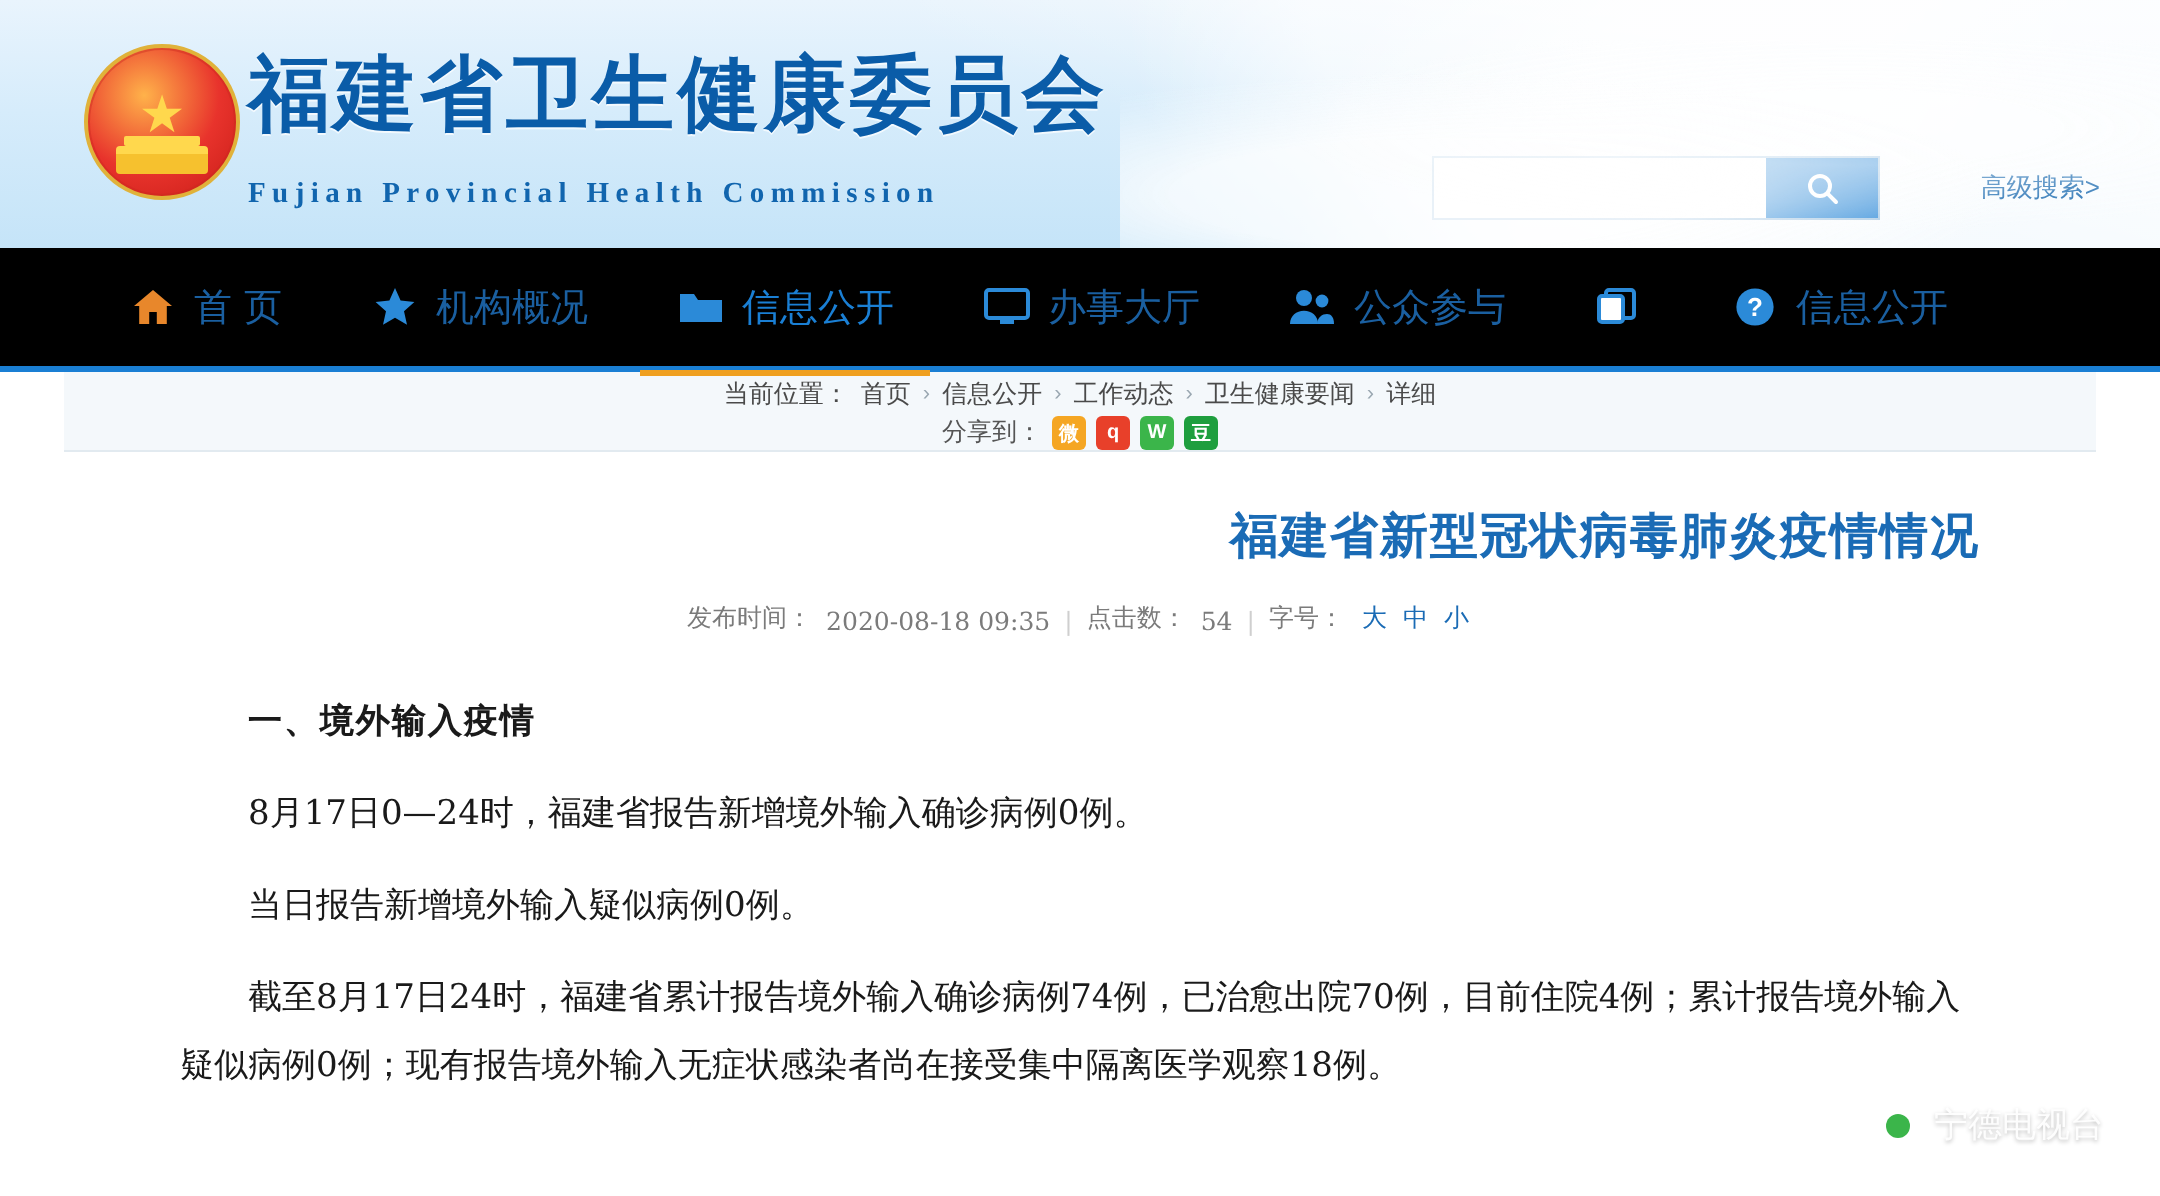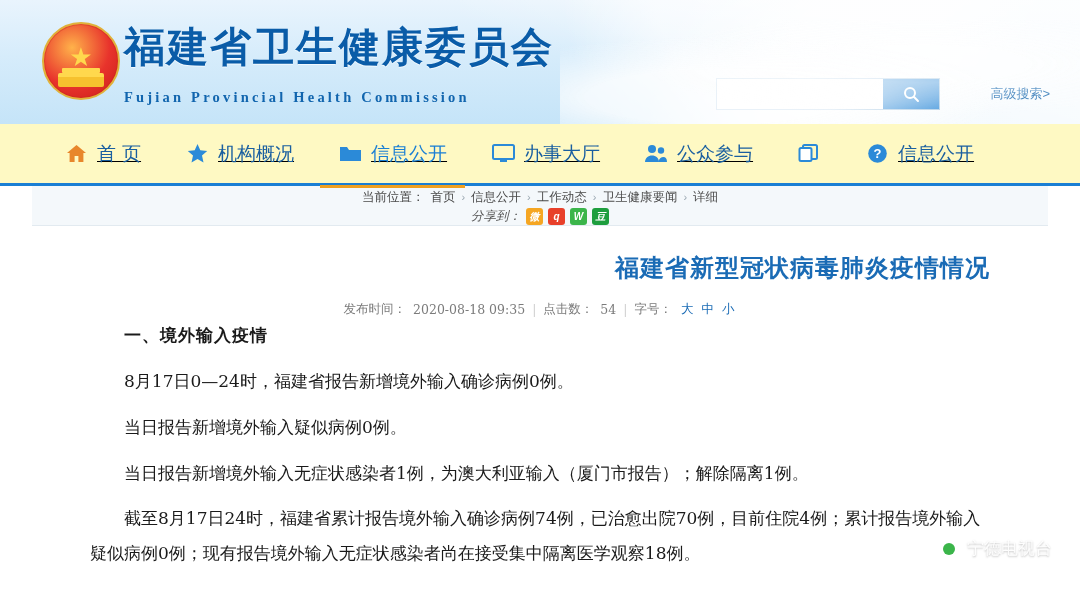--- a/index.html
+++ b/index.html
@@ -87,23 +87,23 @@
     background: #1a7fd4; display: flex; align-items: center; justify-content: center;
   }
   .search-btn svg { display:block; }
   .adv-search {
     position: absolute; right: 30px; top: 85px;
     font-size: 13px; color: #1c6bb0; cursor: pointer; white-space: nowrap;
   }
 
   
   .nav {
-    height: 62px; background: #fef9c3;
+    height: 62px; background: #000000;
     border-bottom: 3px solid #1a7fd4;
-    display: flex; align-items: center; padding-left: 42px; text-decoration: underline;
+    display: flex; align-items: center; padding-left: 42px;
   }
   .nav-item {
     display: flex; align-items: center; gap: 9px;
     height: 62px; padding: 0 22px;
     font-size: 19px; color: #1a5fa0; cursor: pointer; position: relative;
     font-family: "DejaVu Serif","Liberation Serif", serif;
   }
   .nav-item.active { color: #1a7fd4; }
   .nav-item.active:after {
     content: ""; position: absolute; left: 4px; right: 4px; bottom: -3px;
@@ -120,57 +120,58 @@
     display: flex; align-items: center;
     padding: 0 18px;
     flex-direction: column;
   }
   .crumb {
     font-size: 12.5px; color: #4a4a4a;
     display: flex; align-items: center; gap: 6px; flex: 1;
   }
   .crumb a { color: #4a4a4a; text-decoration: none; cursor: pointer; }
   .crumb .sep { color: #9aa7b1; font-size: 11px; }
-  .share { display: flex; align-items: center; gap: 5px; font-size: 12.5px; color: #555; font-style: italic; }
+  .share { display: flex; align-items: center; gap: 5px; font-size: 12.5px; color: #555; }
   .share .ico {
     width: 17px; height: 17px; border-radius: 3px; cursor: pointer;
     display: flex; align-items: center; justify-content: center;
     font-size: 10px; color: #fff; font-weight: bold;
   }
   .sh1 { background: #f5a623; }
   .sh2 { background: #e8402a; }
   .sh3 { background: #3bb54a; }
   .sh4 { background: #1e9e3e; }
 
   
   .article { padding: 26px 90px 0 90px; }
   .art-title {
     text-align: right; font-size: 24px; color: #1a6bb5; font-weight: bold;
     font-family: "DejaVu Serif","Liberation Serif", serif;
     letter-spacing: 1px;
   }
   .art-meta {
     text-align: center; margin-top: 17px;
     font-size: 12.5px; color: #7b7b7b;
-    display: flex; justify-content: center; align-items: center; gap: 7px;
+    display: flex; justify-content: center; align-items: flex-end; gap: 7px;
     font-family: "DejaVu Serif","Liberation Serif", serif;
   }
   .art-meta .divider { color: #cfcfcf; }
   .fontsize span { cursor: pointer; color: #1a6bb5; margin: 0 2px; }
 
   .art-body {
+    margin-top: 26px;
     font-family: "DejaVu Serif","Liberation Serif", serif;
     font-size: 17px; color: #1a1a1a; line-height: 2.05;
   }
   .art-body p { margin: 0 0 11px 0; text-indent: 2em; }
   .art-body p.h { font-weight: bold; text-indent: 2em; letter-spacing: 1px; }
 
   
   .watermark {
-    position: absolute; right: 28px; bottom: 38px;
+    position: absolute; right: 28px; bottom: 24px;
     display: flex; align-items: center; gap: 8px;
     color: rgba(255,255,255,.92);
     font-family: "DejaVu Serif","Liberation Serif", serif;
     font-size: 17px;
     text-shadow: 0 1px 2px rgba(0,0,0,.25);
     pointer-events: none;
   }
   .wm-logo {
     width: 20px; height: 20px; border-radius: 4px;
     background: rgba(255,255,255,.9);
@@ -308,21 +309,20 @@
         <span>大</span>
         <span>中</span>
         <span>小</span>
       </span>
     </div>
 
     <div class="art-body">
       <p class="h">一、境外输入疫情</p>
       <p>8月17日0—24时，福建省报告新增境外输入确诊病例0例。</p>
       <p>当日报告新增境外输入疑似病例0例。</p>
-      <p>当日报告新增境外输入无症状感染者1例，为澳大利亚输入（厦门市报告）；解除隔离1例。</p>
       <p>截至8月17日24时，福建省累计报告境外输入确诊病例74例，已治愈出院70例，目前住院4例；累计报告境外输入疑似病例0例；现有报告境外输入无症状感染者尚在接受集中隔离医学观察18例。</p>
     </div>
   </div>
 
   <div class="watermark">
     <span class="wm-logo">
         <i></i>
       </span>
     <span>宁德电视台</span>
   </div>

